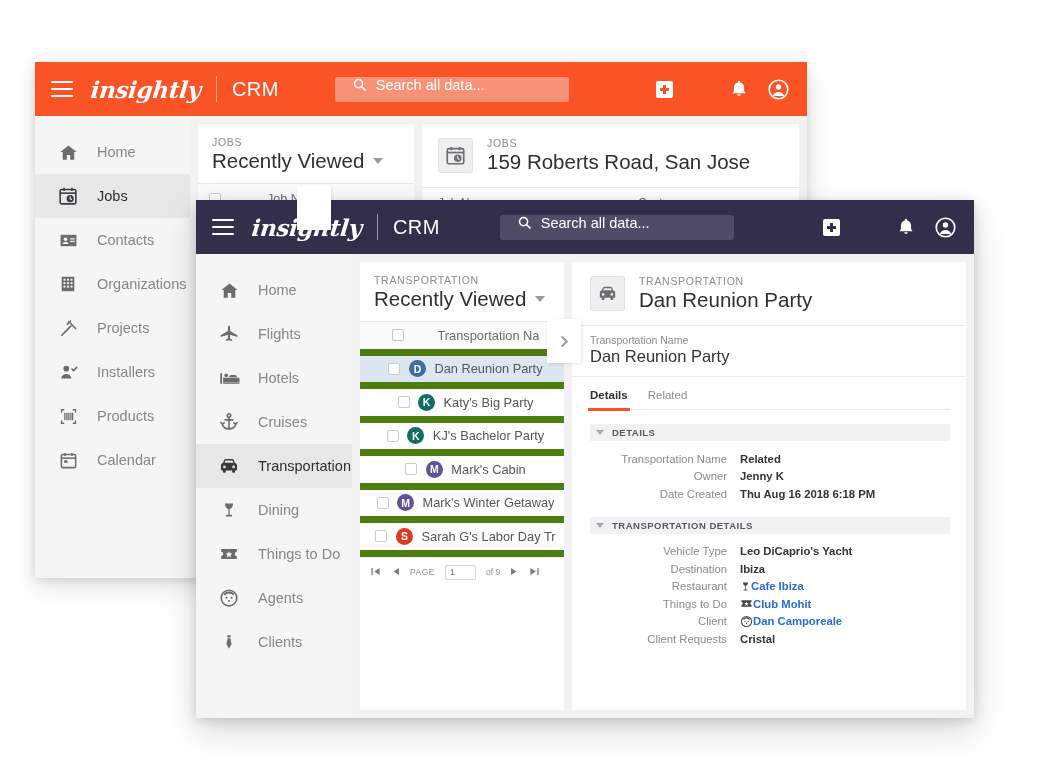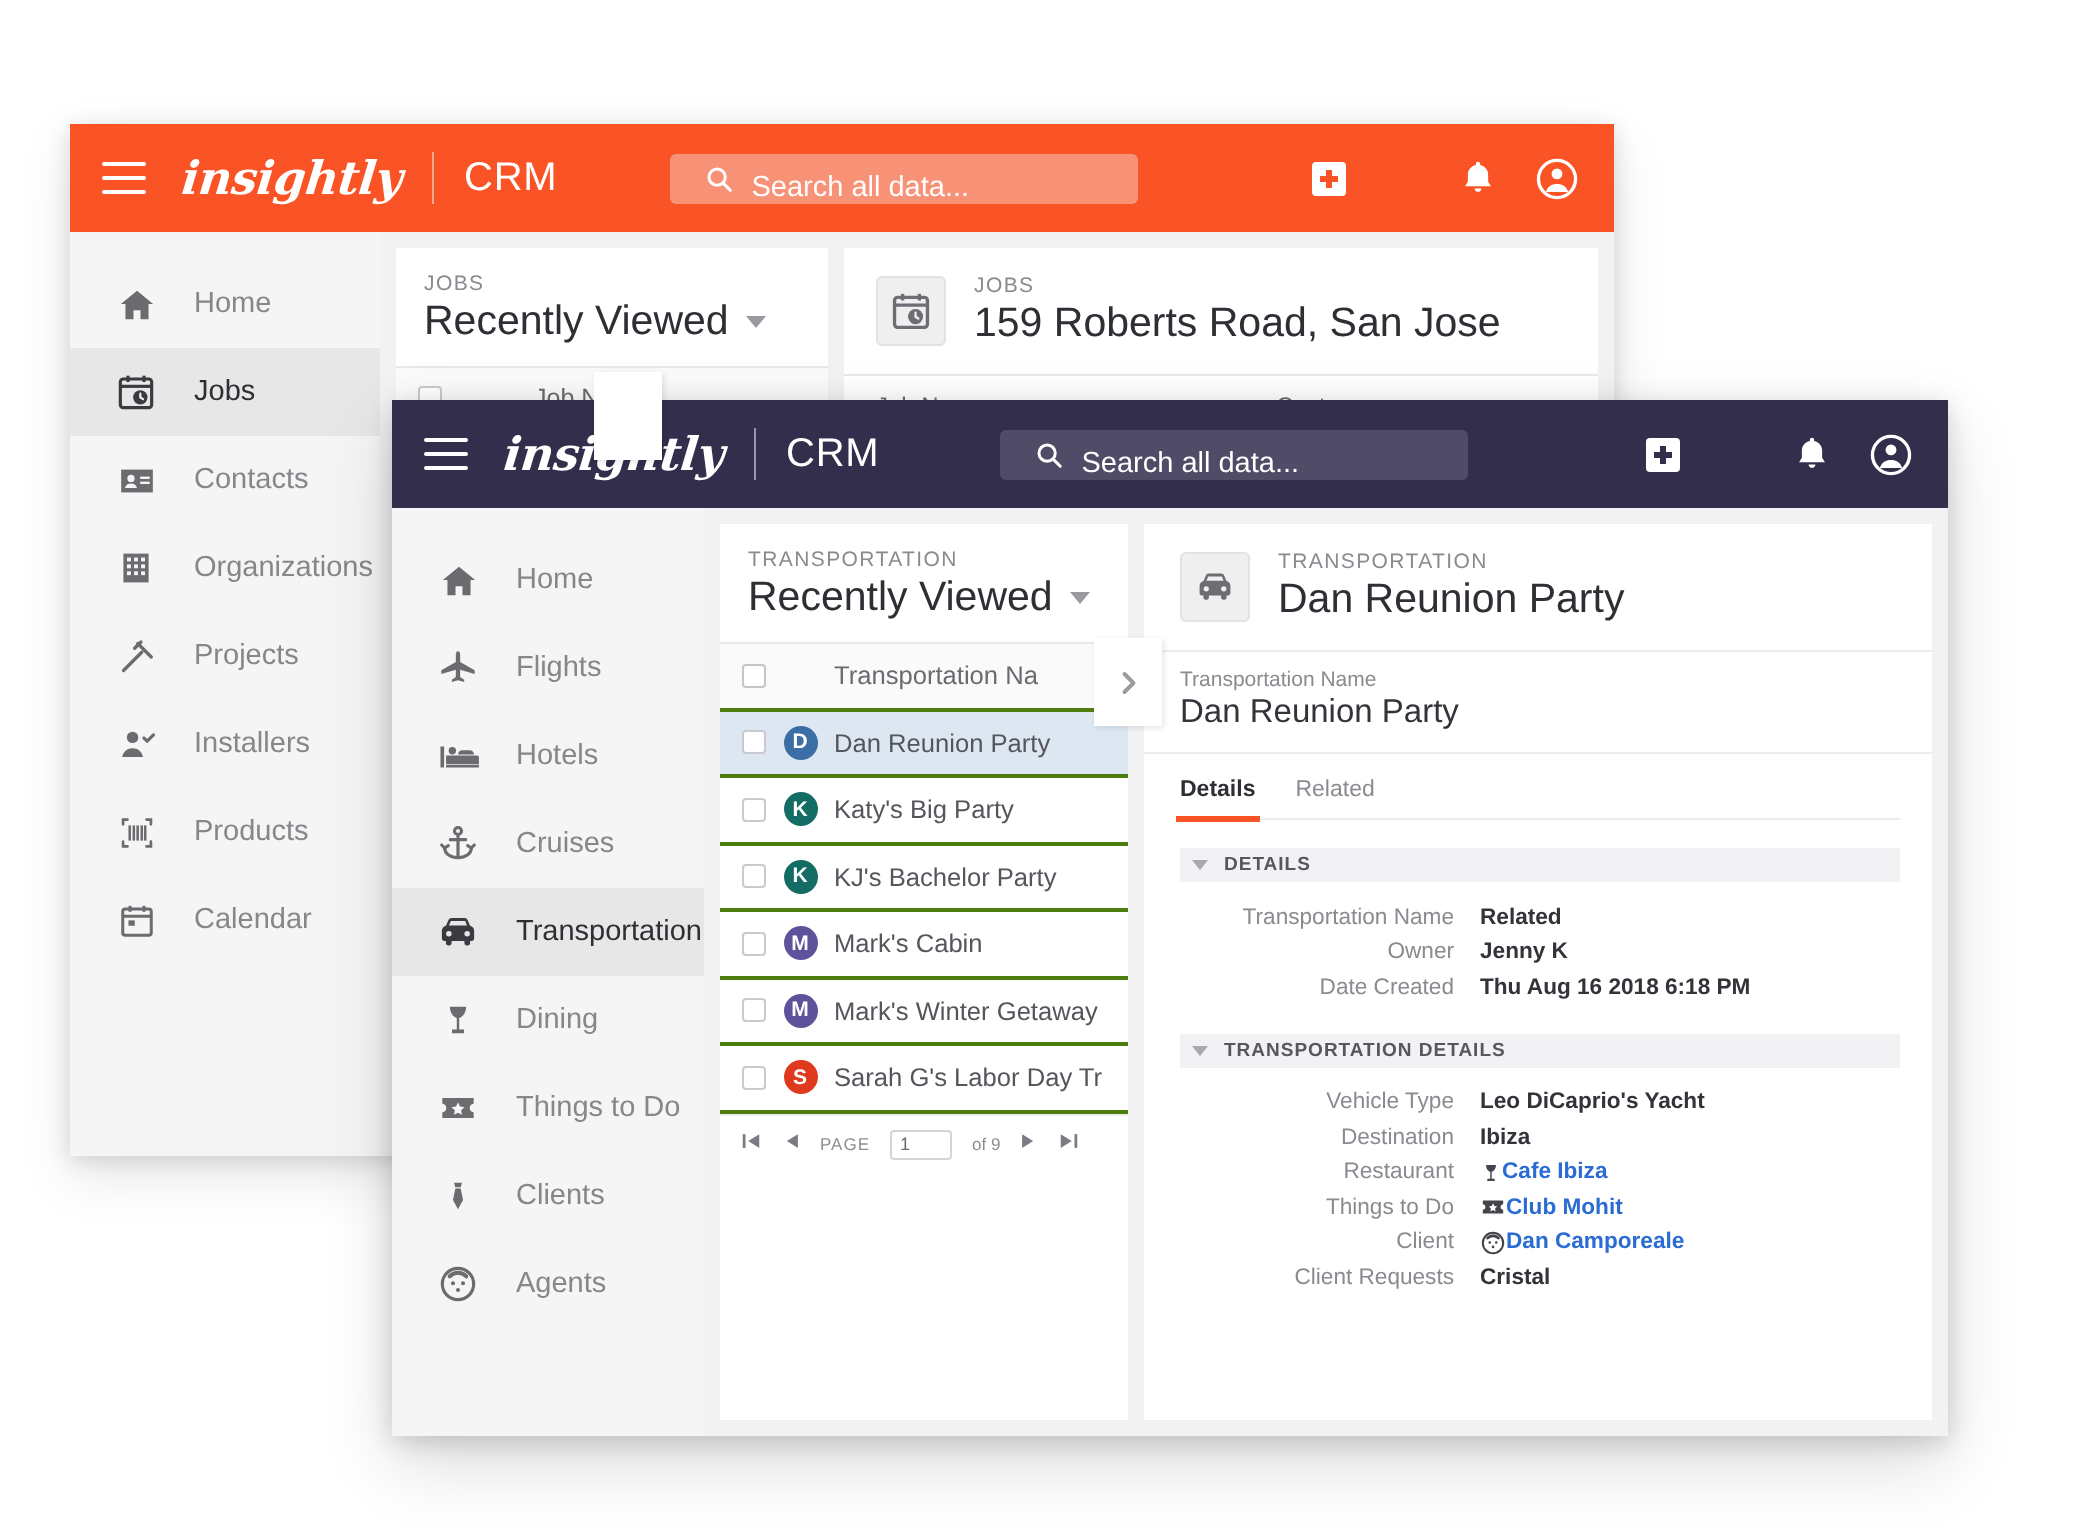--- a/index.html
+++ b/index.html
@@ -59,21 +59,21 @@
     margin: 0 15px;
     flex: none;
   }
   .product {
     color: #fff; font-size: 20px; letter-spacing: 0.4px;
     flex: none;
   }
 
   .searchbox {
     height: 25px;
-    display: flex; align-items: flex-end;
+    display: flex; align-items: flex-start;
     border-radius: 3px;
     padding: 0 17px;
     flex: none;
   }
   .searchbox.orange-s { background: #F89277; width: 234px; margin-left: 56px; }
   .searchbox.navy-s   { background: #504C68; width: 234px; margin-left: 60px; }
   .search-ico { flex: none; margin-right: 9px; }
   .search-text { color: #ffffff; font-size: 14.5px; white-space: nowrap; }
 
   .topbar-actions {
@@ -157,22 +157,23 @@
     width: 0; height: 0; margin-left: 9px;
     border-left: 5px solid transparent; border-right: 5px solid transparent;
     border-top: 6px solid #9a9aa0;
     cursor: pointer;
   }
 
   .lp-table { border-top: 1px solid #e8e8e8; }
   .lp-row {
     display: flex; align-items: center;
     height: 33.5px;
-    border-bottom: 2px solid #4d7c0f;
+    border-bottom: 7px solid #4d7c0f;
     cursor: pointer;
+    justify-content: center;
   }
   .lp-row.header { background: #FAFAFA; color: #6a6a70; }
   .lp-row.selected { background: #DCE7F2; }
   .cb {
     width: 12px; height: 12px; flex: none;
     border: 1px solid #c9c9cf; border-radius: 2px;
     background: #fff; margin-left: 11px;
   }
   .lp-row.header .cb { border-color: #c4c4ca; }
   .av-cell { width: 34px; flex: none; display: flex; justify-content: center; }
@@ -650,39 +651,39 @@
             <svg width="20" height="20" viewBox="0 0 24 24" fill="currentColor">
               <path d="M2.6 6h18.8v3.4c-1.3 0-2.4 1.1-2.4 2.6s1.1 2.6 2.4 2.6V18H2.6v-3.4c1.3 0 2.4-1.1 2.4-2.6S3.9 9.4 2.6 9.4z"></path>
               <path d="m12 8.6 1.2 2.5 2.7 0.4-2 1.9 0.5 2.7L12 14.8 9.6 16.1l0.5-2.7-2-1.9 2.7-0.4z" fill="#F5F5F5"></path>
             </svg>
           </span>
           <span class="nav-label">Things to Do</span>
         </div>
 
         <div class="nav-item">
           <span class="nav-ico">
-            <svg width="16" height="20" viewBox="0 0 24 24" fill="currentColor">
-              <path d="M9 2h6l-1 3.4h-4z"></path>
-              <path d="M10 6.4h4l1.8 8.6L12 22 8.2 15z"></path>
-            </svg>
-          </span>
-          <span class="nav-label">Clients</span>
-        </div>
-
-        <div class="nav-item">
-          <span class="nav-ico">
             <svg width="20" height="20" viewBox="0 0 24 24" fill="none" stroke="currentColor" stroke-width="1.9">
               <circle cx="12" cy="12" r="9.4"></circle>
               <path d="M7 7.4c1.5-1.4 3.1-2.1 5-2.1s3.5 0.7 5 2.1" stroke-width="2.4" stroke-linecap="round"></path>
               <circle cx="9" cy="11.6" r="1.2" fill="currentColor" stroke="none"></circle>
               <circle cx="15" cy="11.6" r="1.2" fill="currentColor" stroke="none"></circle>
               <circle cx="12" cy="15.6" r="1.2" fill="currentColor" stroke="none"></circle>
             </svg>
           </span>
           <span class="nav-label">Agents</span>
+        </div>
+
+        <div class="nav-item">
+          <span class="nav-ico">
+            <svg width="16" height="20" viewBox="0 0 24 24" fill="currentColor">
+              <path d="M9 2h6l-1 3.4h-4z"></path>
+              <path d="M10 6.4h4l1.8 8.6L12 22 8.2 15z"></path>
+            </svg>
+          </span>
+          <span class="nav-label">Clients</span>
         </div>
       </div>
 
       <div class="content">
 
         <div class="list-panel front-lp">
           <div class="lp-head">
             <div class="lp-eyebrow">TRANSPORTATION</div>
             <div class="lp-title-row">
               <div class="lp-title">Recently Viewed</div>

